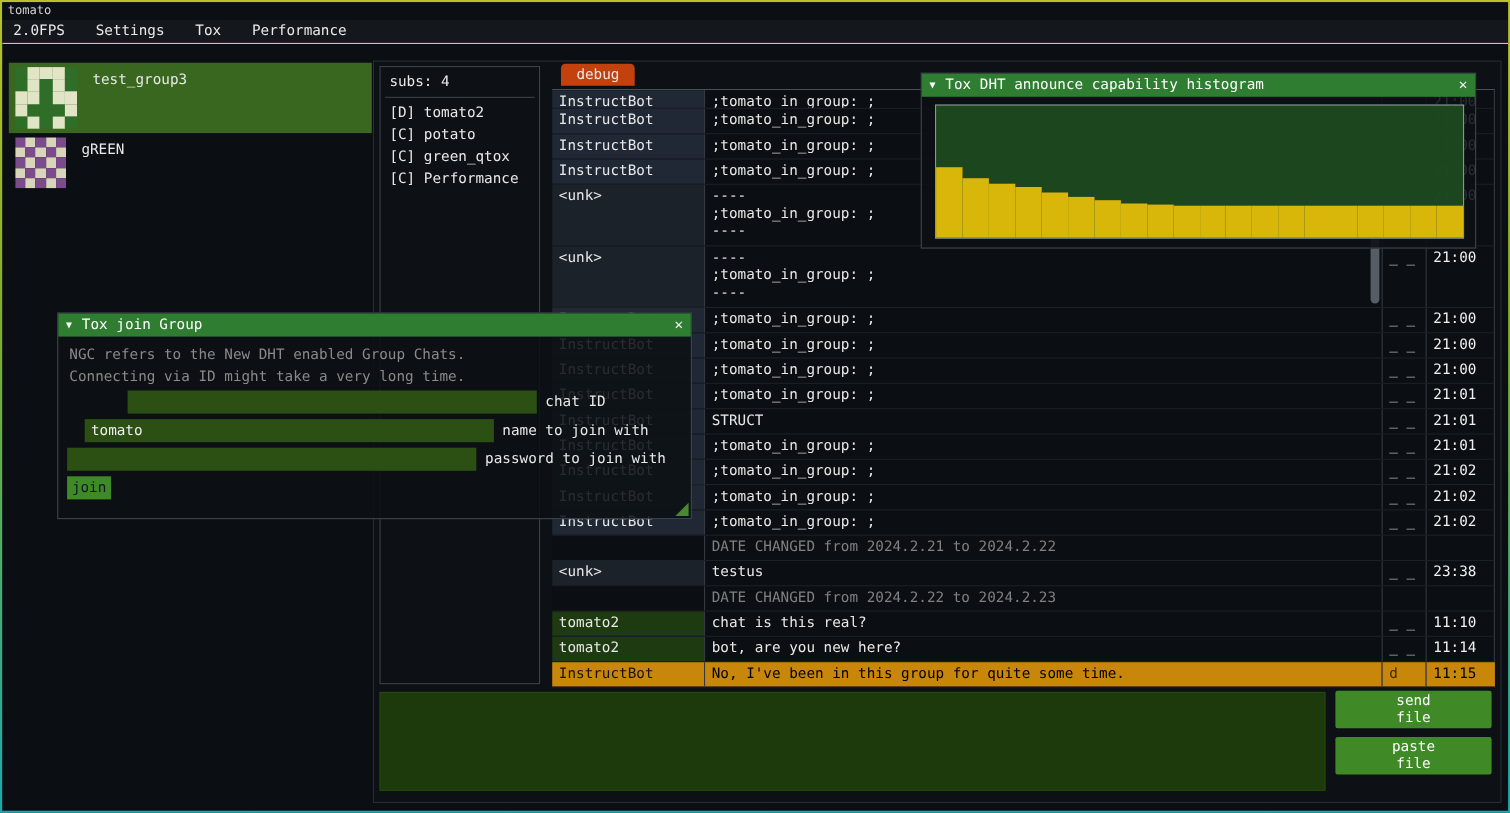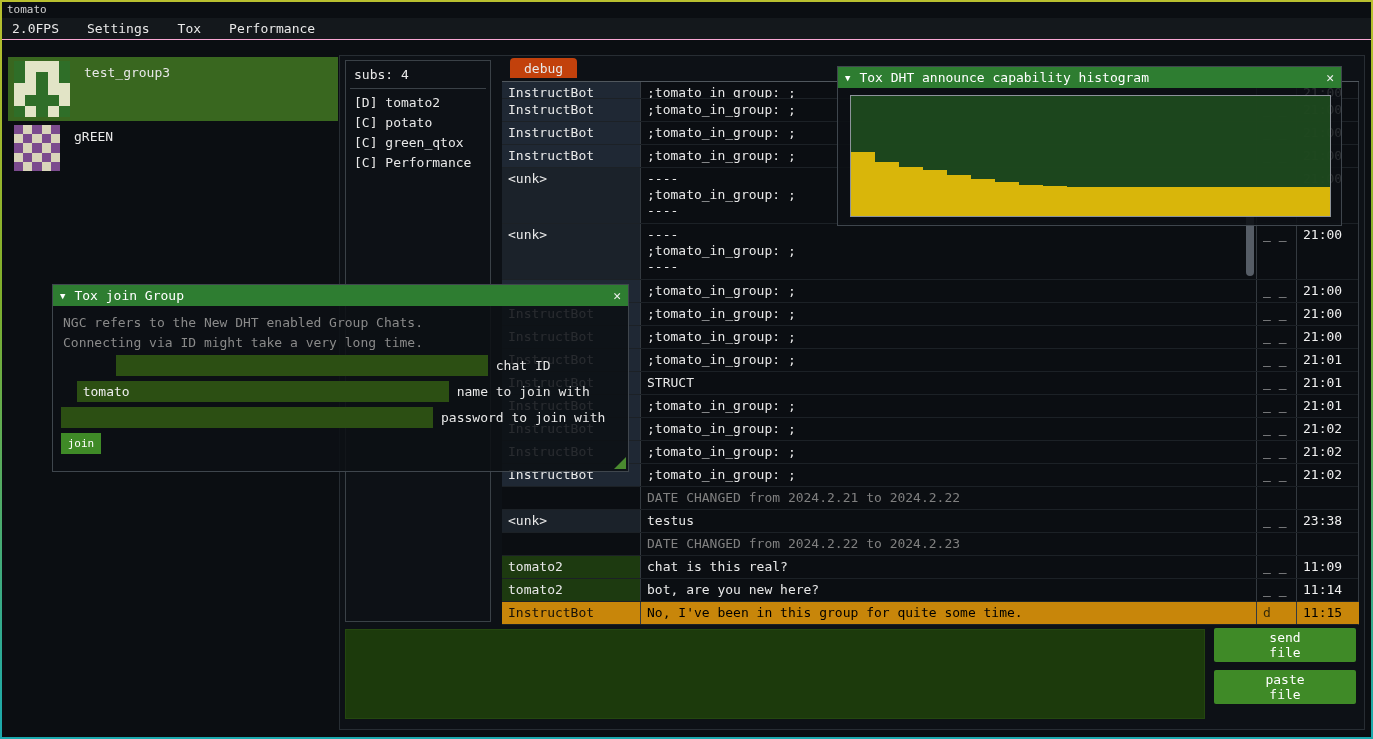--- a/index.html
+++ b/index.html
@@ -92,21 +92,21 @@
 
   .join-win { left:50px; top:282px; width:577px; height:188px; z-index:11; }
   .join-info { position:absolute; left:10px; color:#8a8a8a; }
   .info1 { top:30px; } .info2 { top:50px; }
   .join-fields { position:absolute; left:8px; top:70px; }
   .jrow { display:flex; height:21px; margin-bottom:5px; align-items:center;justify-content:center; }
   .jinput { width:372px; height:21px; background:#2c4f13; border:none; color:#eee;
     font-family:inherit; font-size:13px; padding:0 6px; outline:none; flex:none; }
   .jlabel { margin-left:8px; }
   .join-btn { position:absolute; left:8px; top:148px; width:40px; height:21px;
-    background:#3f8a27; border:none; color:#ffffff; font-family:inherit; font-size:11px;
+    background:#3f8a27; border:none; color:#0f172a; font-family:inherit; font-size:13px;
     cursor:pointer; }
   .grip { position:absolute; right:2px; bottom:2px; width:0; height:0;
     border-style:solid; border-width:0 0 12px 12px;
     border-color:transparent transparent #4a8a2f transparent; }
 </style>
 </head>
 <body>
 
 <div class="frame">
   <div class="inner">
@@ -314,21 +314,21 @@
         <div class="crow daterow">
           <div class="cell cname"></div>
           <div class="cell cmsg">DATE CHANGED from 2024.2.22 to 2024.2.23</div>
           <div class="cell cflags"></div>
           <div class="cell ctime"></div>
         </div>
         <div class="crow">
           <div class="cell cname" style="background: rgb(29, 58, 16);">tomato2</div>
           <div class="cell cmsg">chat is this real?</div>
           <div class="cell cflags">_ _</div>
-          <div class="cell ctime">11:09</div>
+          <div class="cell ctime">11:10</div>
         </div>
         <div class="crow">
           <div class="cell cname" style="background: rgb(29, 58, 16);">tomato2</div>
           <div class="cell cmsg">bot, are you new here?</div>
           <div class="cell cflags">_ _</div>
           <div class="cell ctime">11:14</div>
         </div>
         <div class="crow hl">
           <div class="cell cname">InstructBot</div>
           <div class="cell cmsg">No, I've been in this group for quite some time.</div>

